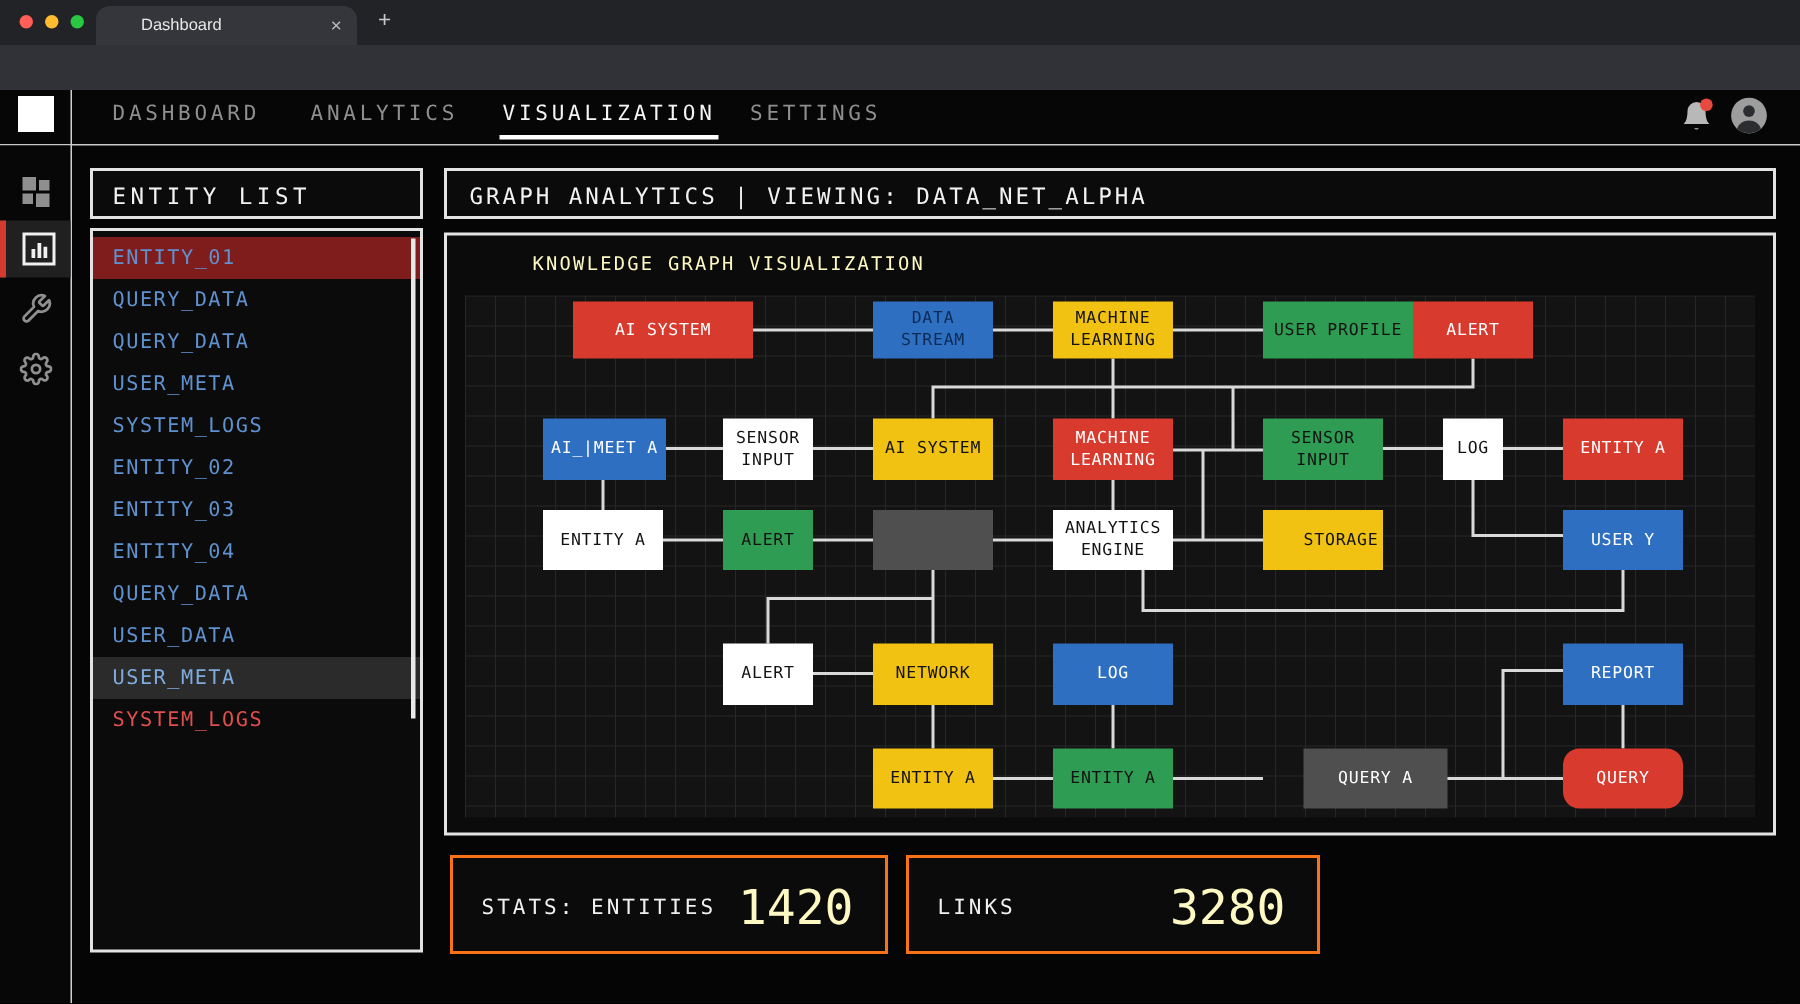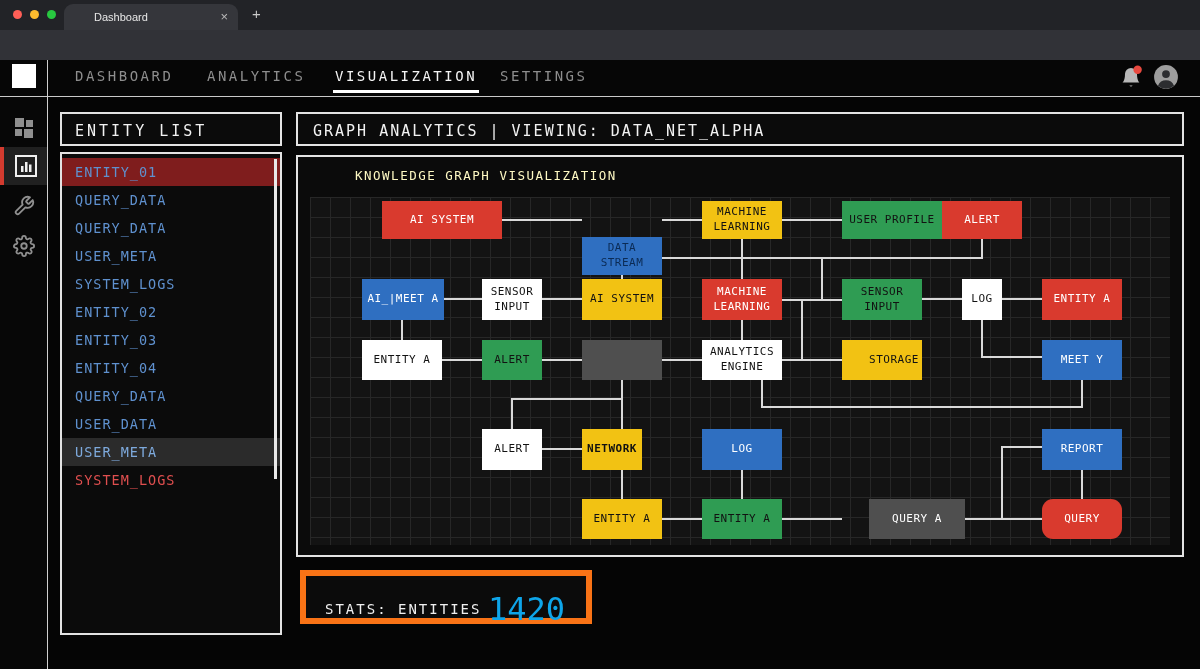--- a/index.html
+++ b/index.html
@@ -55,23 +55,23 @@
   .graph-title { position:absolute; left:14px; top:11px; font-size:12.5px; letter-spacing:1.5px; color:#fef9c3;margin-left:43px; }
   .grid-bg {
     position:absolute; left:12px; top:40px; right:12px; bottom:10px; background:#131313;
     background-image:linear-gradient(#272727 1px, transparent 1px),linear-gradient(90deg,#272727 1px, transparent 1px);
     background-size:20px 20px;
   }
   #graph-edges { position:absolute; left:0; top:0; }
   .gnode { position:absolute; display:flex; align-items:center; justify-content:center; text-align:center;
     font-size:11px; line-height:1.35; letter-spacing:0.5px; padding:0 2px; cursor:default; }
   
-  .stat-box { position:absolute; top:570px; height:54px; background:#0b0b0b; border:6px solid #f97316;padding-left:20px; }
+  .stat-box { position:absolute; top:570px; height:66px; background:#0b0b0b; border:2px solid #f97316;padding-left:20px; }
   .stat-label { position:absolute; left:19px; top:25px; font-size:14px; letter-spacing:2px; color:#f0f0f0; }
-  .stat-value { position:absolute; right:21px; top:14px; font-size:32px; color:#0ea5e9; }
+  .stat-value { position:absolute; right:21px; top:14px; font-size:32px; color:#fef9c3; }
 </style>
 </head>
 <body>
 
 <div id="app">
 
   <div class="tabbar">
     <div class="dot r"></div>
     <div class="dot y"></div>
     <div class="dot g"></div>
@@ -196,46 +196,50 @@
         <polyline points="324,313 324,342" fill="none" stroke="#d9d9d9" stroke-width="2"></polyline>
         <polyline points="444,313 444,342" fill="none" stroke="#d9d9d9" stroke-width="2"></polyline>
         <polyline points="364,362 404,362" fill="none" stroke="#d9d9d9" stroke-width="2"></polyline>
         <polyline points="484,362 544,362" fill="none" stroke="#d9d9d9" stroke-width="2"></polyline>
         <polyline points="624,362 744,362" fill="none" stroke="#d9d9d9" stroke-width="2"></polyline>
         <polyline points="704,362 704,290 744,290" fill="none" stroke="#d9d9d9" stroke-width="2"></polyline>
         <polyline points="784,313 784,342" fill="none" stroke="#d9d9d9" stroke-width="2"></polyline>
       </svg>
     <div id="graph-nodes">
         <div class="gnode" style="left: 84px; top: 44px; width: 120px; height: 38px; background: rgb(217, 58, 46); color: rgb(255, 255, 255);">AI SYSTEM</div>
-        <div class="gnode" style="left: 284px; top: 44px; width: 80px; height: 38px; background: rgb(47, 111, 193); color: rgb(11, 43, 85); margin-top: 36px;">DATA STREAM</div>
+        <div class="gnode" style="left: 284px; top: 44px; width: 80px; height: 38px; background: rgb(47, 111, 193); color: rgb(11, 43, 85);">DATA STREAM</div>
         <div class="gnode" style="left: 404px; top: 44px; width: 80px; height: 38px; background: rgb(242, 194, 19); color: rgb(18, 18, 18);">MACHINE LEARNING</div>
         <div class="gnode" style="left: 544px; top: 44px; width: 100px; height: 38px; background: rgb(47, 156, 83); color: rgb(18, 18, 18);">USER PROFILE</div>
         <div class="gnode" style="left: 644px; top: 44px; width: 80px; height: 38px; background: rgb(217, 58, 46); color: rgb(255, 255, 255);">ALERT</div>
         <div class="gnode" style="left: 64px; top: 122px; width: 82px; height: 41px; background: rgb(47, 111, 193); color: rgb(255, 255, 255);">AI_|MEET A</div>
         <div class="gnode" style="left: 184px; top: 122px; width: 60px; height: 41px; background: rgb(255, 255, 255); color: rgb(18, 18, 18);">SENSOR INPUT</div>
         <div class="gnode" style="left: 284px; top: 122px; width: 80px; height: 41px; background: rgb(242, 194, 19); color: rgb(18, 18, 18);">AI SYSTEM</div>
         <div class="gnode" style="left: 404px; top: 122px; width: 80px; height: 41px; background: rgb(217, 58, 46); color: rgb(255, 255, 255);">MACHINE LEARNING</div>
         <div class="gnode" style="left: 544px; top: 122px; width: 80px; height: 41px; background: rgb(47, 156, 83); color: rgb(18, 18, 18);">SENSOR INPUT</div>
         <div class="gnode" style="left: 664px; top: 122px; width: 40px; height: 41px; background: rgb(255, 255, 255); color: rgb(18, 18, 18);">LOG</div>
         <div class="gnode" style="left: 744px; top: 122px; width: 80px; height: 41px; background: rgb(217, 58, 46); color: rgb(255, 255, 255);">ENTITY A</div>
         <div class="gnode" style="left: 64px; top: 183px; width: 80px; height: 40px; background: rgb(255, 255, 255); color: rgb(18, 18, 18);">ENTITY A</div>
         <div class="gnode" style="left: 184px; top: 183px; width: 60px; height: 40px; background: rgb(47, 156, 83); color: rgb(18, 18, 18);">ALERT</div>
         <div class="gnode" style="left: 284px; top: 183px; width: 80px; height: 40px; background: rgb(79, 79, 79); color: rgb(255, 255, 255);"></div>
         <div class="gnode" style="left: 404px; top: 183px; width: 80px; height: 40px; background: rgb(255, 255, 255); color: rgb(18, 18, 18);">ANALYTICS ENGINE</div>
         <div class="gnode" style="left: 544px; top: 183px; width: 80px; height: 40px; background: rgb(242, 194, 19); color: rgb(18, 18, 18); padding-left: 26px;">STORAGE</div>
-        <div class="gnode" style="left: 744px; top: 183px; width: 80px; height: 40px; background: rgb(47, 111, 193); color: rgb(255, 255, 255);">MEET Y</div>
+        <div class="gnode" style="left: 744px; top: 183px; width: 80px; height: 40px; background: rgb(47, 111, 193); color: rgb(255, 255, 255);">USER Y</div>
         <div class="gnode" style="left: 184px; top: 272px; width: 60px; height: 41px; background: rgb(255, 255, 255); color: rgb(18, 18, 18);">ALERT</div>
-        <div class="gnode" style="left: 284px; top: 272px; width: 60px; height: 41px; background: rgb(242, 194, 19); color: rgb(18, 18, 18); font-weight: bold;">NETWORK</div>
+        <div class="gnode" style="left: 284px; top: 272px; width: 80px; height: 41px; background: rgb(242, 194, 19); color: rgb(18, 18, 18);">NETWORK</div>
         <div class="gnode" style="left: 404px; top: 272px; width: 80px; height: 41px; background: rgb(47, 111, 193); color: rgb(255, 255, 255);">LOG</div>
         <div class="gnode" style="left: 744px; top: 272px; width: 80px; height: 41px; background: rgb(47, 111, 193); color: rgb(255, 255, 255);">REPORT</div>
         <div class="gnode" style="left: 284px; top: 342px; width: 80px; height: 40px; background: rgb(242, 194, 19); color: rgb(18, 18, 18);">ENTITY A</div>
         <div class="gnode" style="left: 404px; top: 342px; width: 80px; height: 40px; background: rgb(47, 156, 83); color: rgb(18, 18, 18);">ENTITY A</div>
         <div class="gnode" style="left: 544px; top: 342px; width: 96px; height: 40px; background: rgb(79, 79, 79); color: rgb(255, 255, 255); margin-left: 27px;">QUERY A</div>
         <div class="gnode" style="left: 744px; top: 342px; width: 80px; height: 40px; background: rgb(217, 58, 46); color: rgb(255, 255, 255); border-radius: 11px;">QUERY</div>
       </div>
   </div>
 
   <div class="stat-box" style="left:300px;width:292px">
     <span class="stat-label">STATS: ENTITIES</span>
     <span class="stat-value">1420</span>
   </div>
+  <div class="stat-box" style="left:604px;width:276px">
+    <span class="stat-label">LINKS</span>
+    <span class="stat-value">3280</span>
+  </div>
 
 </div>
 
 </body></html>

